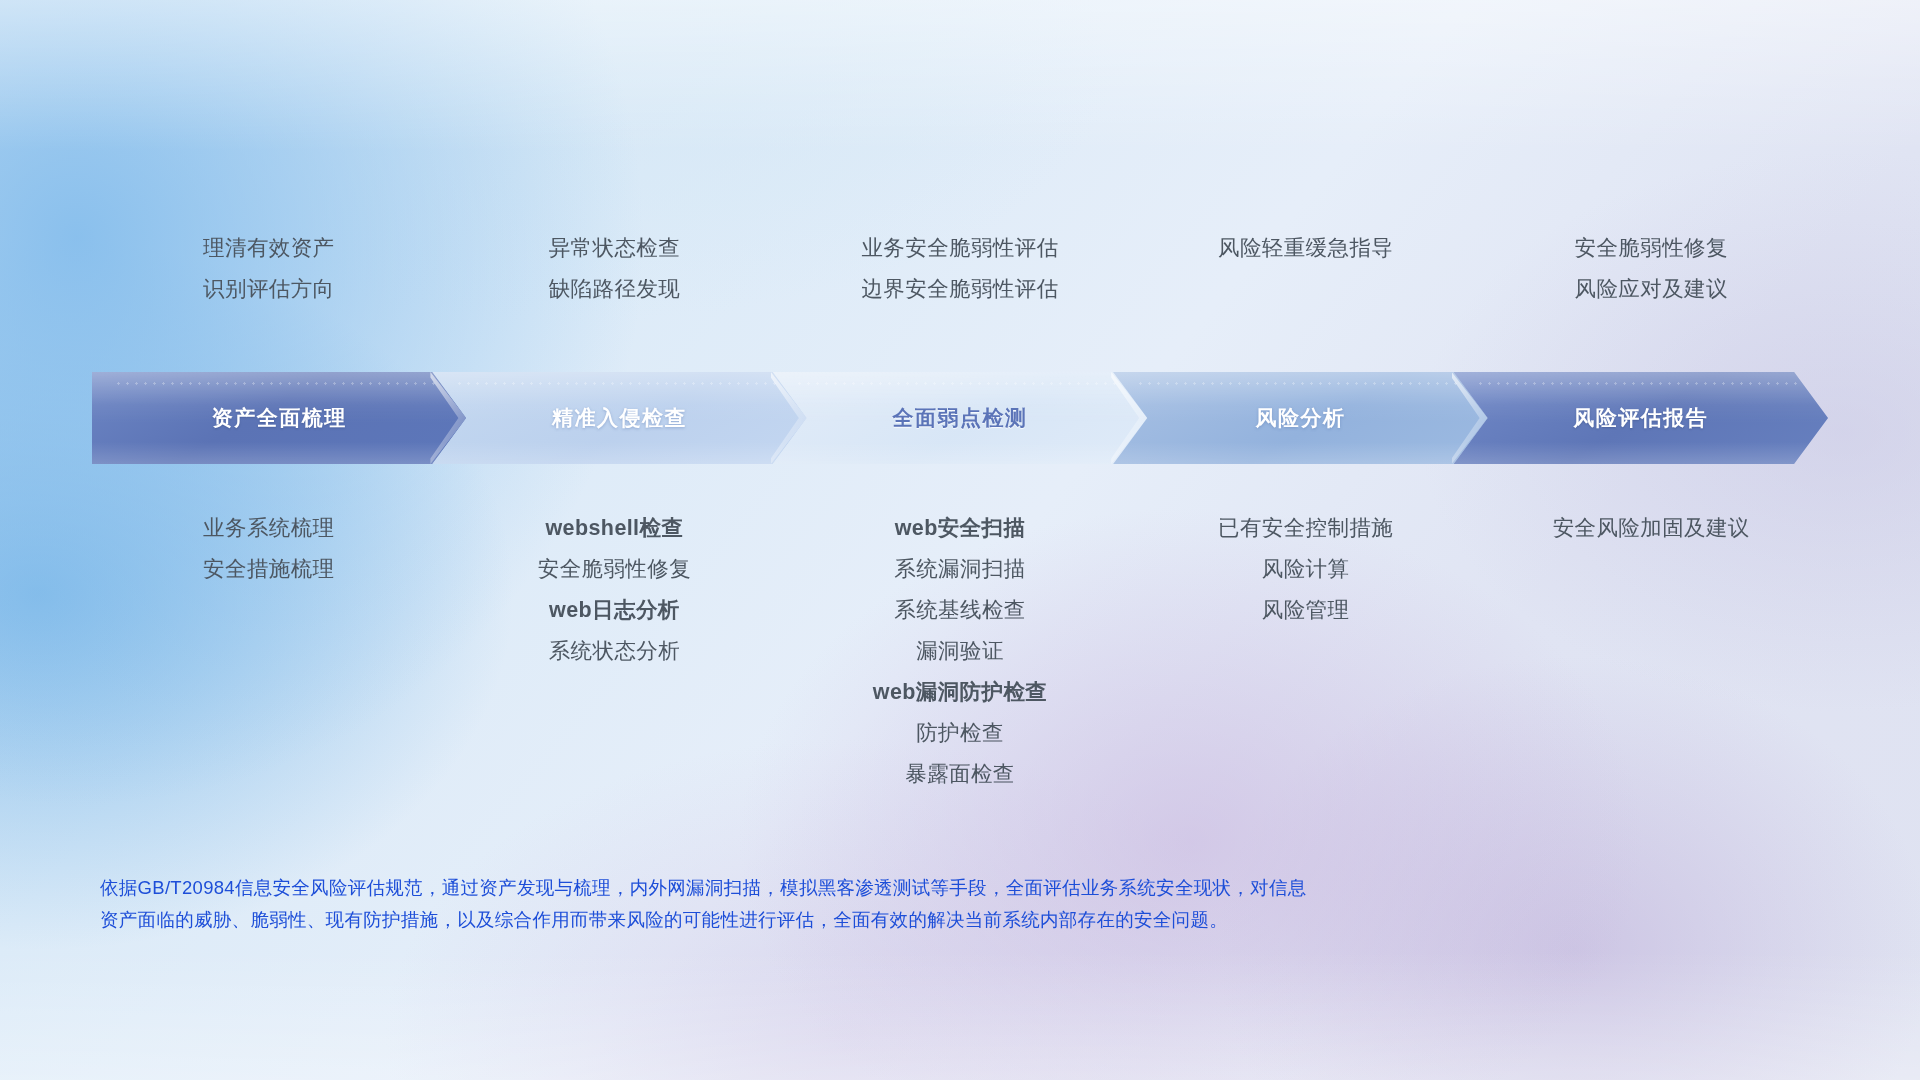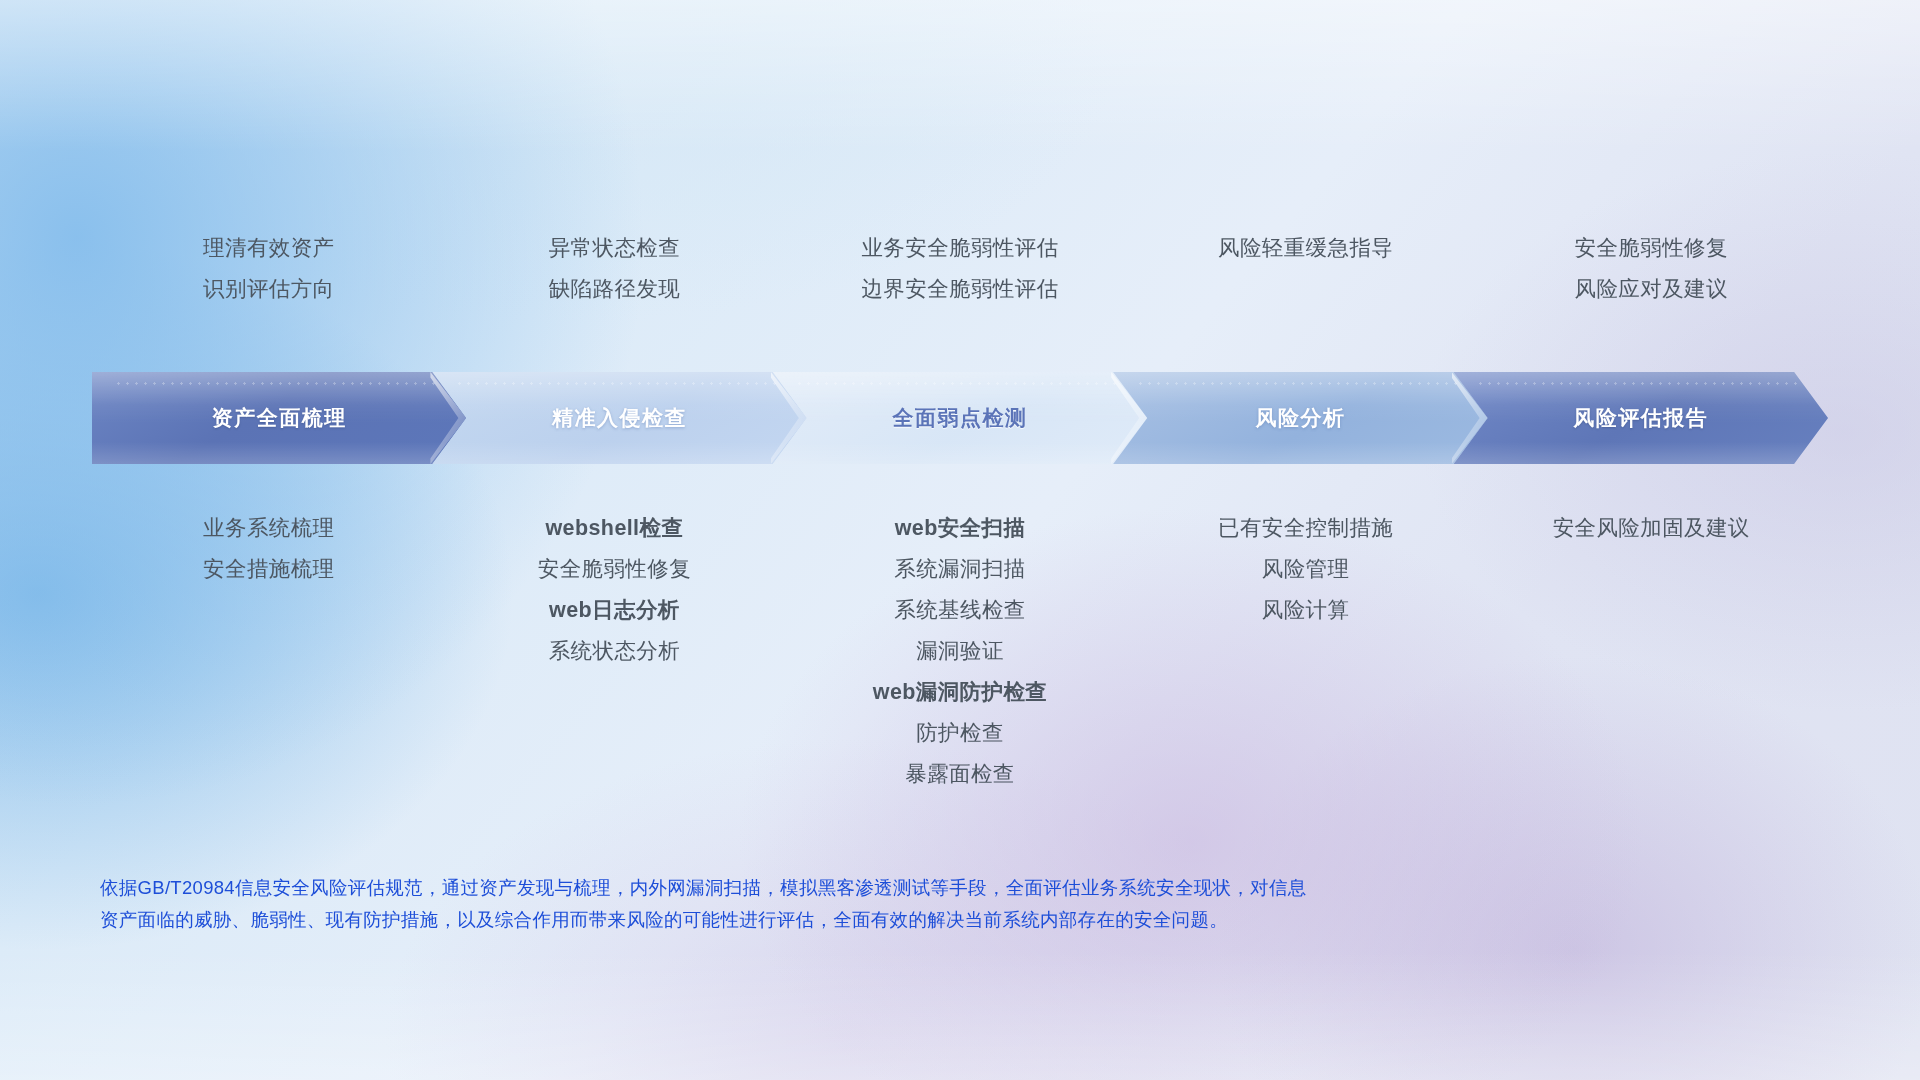--- a/index.html
+++ b/index.html
@@ -239,22 +239,22 @@
       <div class="note b-latin">web安全扫描</div>
       <div class="note">系统漏洞扫描</div>
       <div class="note">系统基线检查</div>
       <div class="note">漏洞验证</div>
       <div class="note b-latin">web漏洞防护检查</div>
       <div class="note">防护检查</div>
       <div class="note">暴露面检查</div>
     </div>
     <div class="col-cell">
       <div class="note">已有安全控制措施</div>
+      <div class="note">风险计算</div>
       <div class="note">风险管理</div>
-      <div class="note">风险计算</div>
     </div>
     <div class="col-cell">
       <div class="note">安全风险加固及建议</div>
     </div>
   </div>
 
   <div class="footer">
     <p>依据GB/T20984信息安全风险评估规范，通过资产发现与梳理，内外网漏洞扫描，模拟黑客渗透测试等手段，全面评估业务系统安全现状，对信息</p>
     <p>资产面临的威胁、脆弱性、现有防护措施，以及综合作用而带来风险的可能性进行评估，全面有效的解决当前系统内部存在的安全问题。</p>
   </div>

